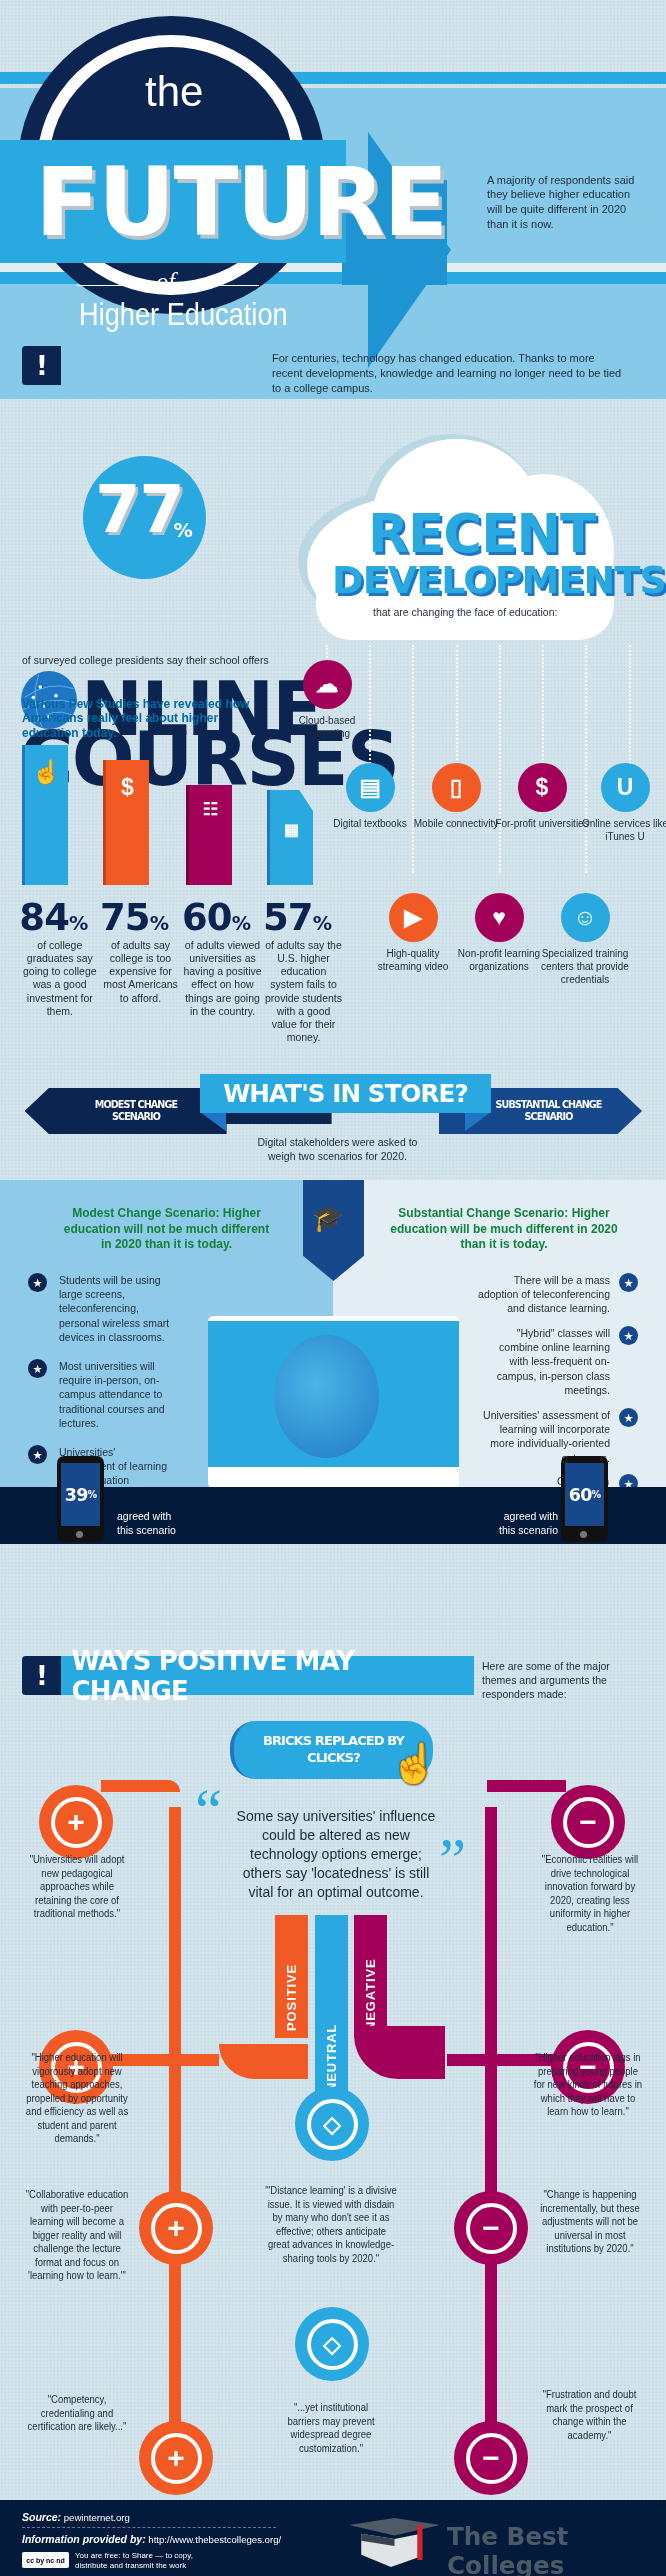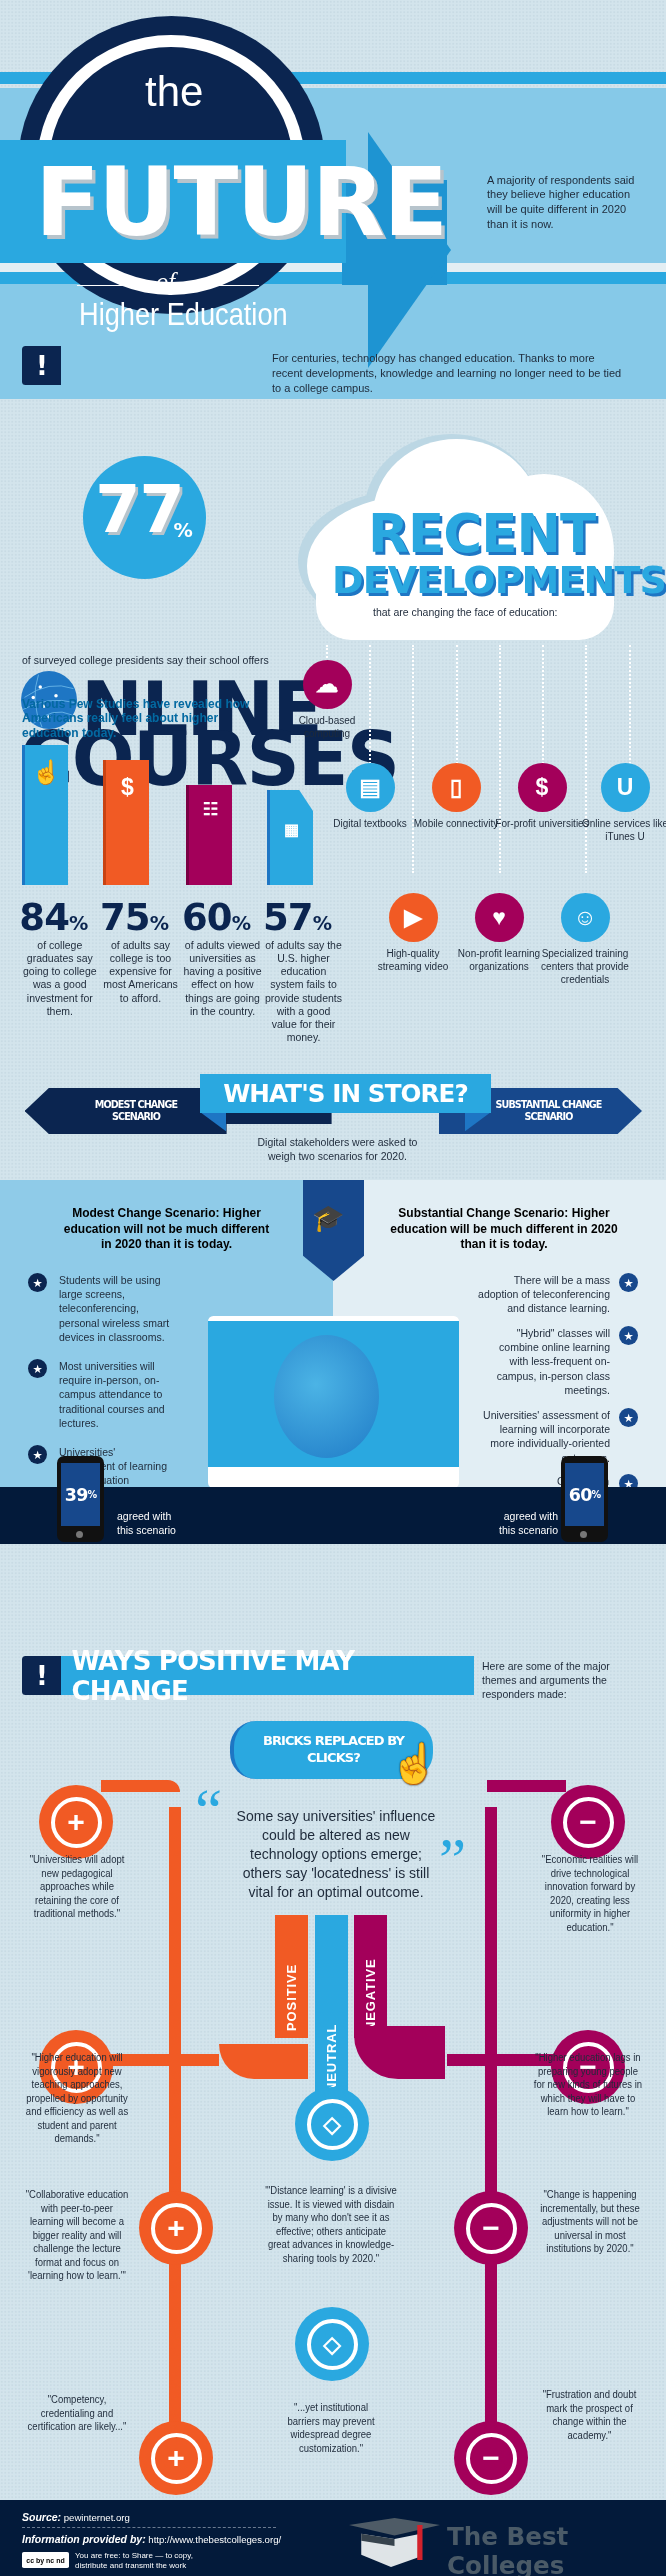--- a/index.html
+++ b/index.html
@@ -50,21 +50,21 @@
 
 
 .bar{width:46px}
 .bar .icon{color:#fff;text-align:center;font-size:23px;font-weight:bold;padding-top:14px}
 .stat-num{font-size:37px;color:#0b2550;letter-spacing:-0.9px}
 .stat-num small{font-size:19.3px}
 .stat-desc{width:81px;text-align:center;font-size:10.5px;line-height:1.25}
 
 
 .arrow-dark{background:#0b2550}
-.scenario-title{font-weight:bold;font-size:12px;text-align:center;line-height:1.3;color:#000000}
+.scenario-title{font-weight:bold;font-size:12px;text-align:center;line-height:1.3;color:#15803d}
 .star{width:19.3px;height:19.3px;border-radius:50%;background:#0b2550;color:#fff;font-size:11.4px;display:flex;align-items:center;justify-content:center}
 .star.r{background:#17488c}
 .bullet{font-size:10.5px;line-height:1.35}
 .phone{width:47px;height:86px;background:#111;border-radius:7px;padding:7px 4.4px 16px}
 .phone .scr{background:#17488c;height:100%;display:flex;align-items:center;justify-content:center;color:#fff;font-size:17.5px}
 .phone .btn{position:absolute;bottom:4.4px;left:19.3px;width:7px;height:7px;border-radius:50%;background:#777}
 
 
 .pos{background:#f15a24}
 .neg{background:#a3005a}

